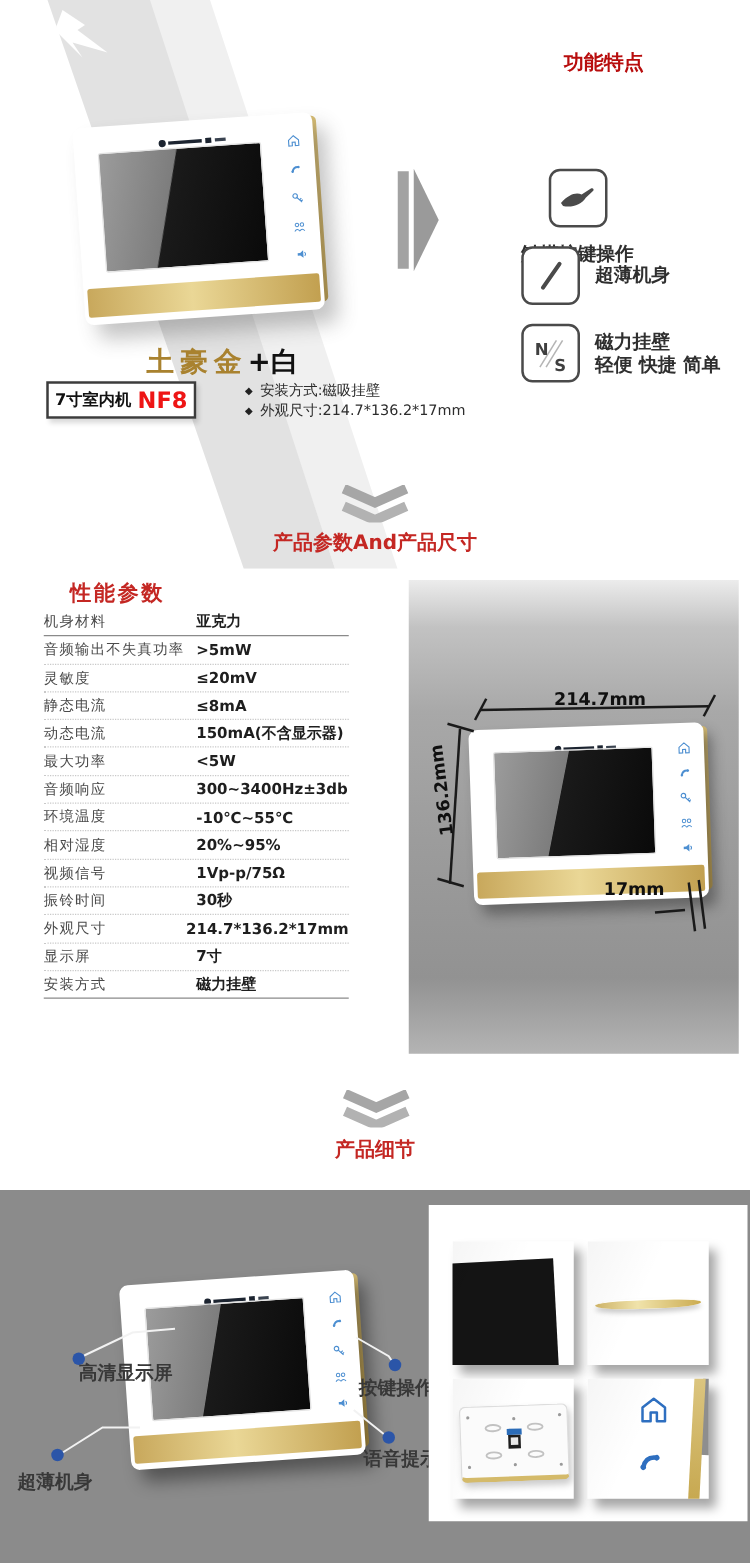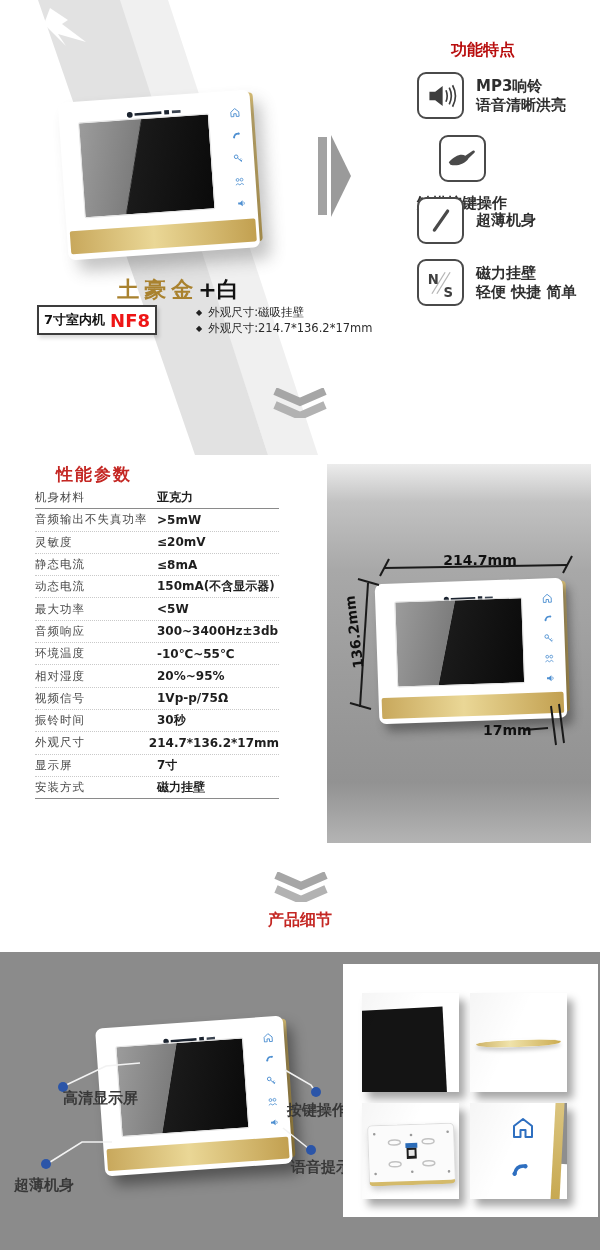--- a/index.html
+++ b/index.html
@@ -66,21 +66,21 @@
   .spec-row.solid{border-bottom:1.5px solid #8a8a8a;}
   .spec-label{width:122px;font-size:11.5px;color:#4a4a4a;letter-spacing:1px;}
   .spec-value{flex:1;font-size:12px;font-weight:600;color:#1e1e1e;white-space:nowrap;}
 
   
   .dim-box{left:327px;top:464px;width:264px;height:379px;
            background:linear-gradient(180deg,#ececec 0%,#c2c2c2 10%,#a8a8a8 28%,#9c9c9c 55%,#929292 84%,#b4b4b4 100%);}
   .dim-label{position:absolute;font-size:14px;font-weight:800;color:#101010;text-align:center;}
   .dim-w{left:98px;top:88px;width:110px;}
   .dim-h{left:-18px;top:160px;width:90px;transform:rotate(-97deg);}
-  .dim-d{left:156px;top:258px;width:46px;}
+  .dim-d{left:156px;top:240px;width:46px;}
 
   
   .details-panel{left:0;top:952px;width:600px;height:298px;background:#8b8b8b;}
   .callout-label{position:absolute;font-size:15px;font-weight:700;color:#383838;white-space:nowrap;}
   .white-panel{left:343px;top:964px;width:255px;height:253px;background:#fff;}
   .tile{position:absolute;width:97px;height:97px;background:#fff;overflow:hidden;
         box-shadow:6px 7px 8px rgba(0,0,0,.35);}
   .tile .sheen{position:absolute;inset:0;background:linear-gradient(115deg,rgba(0,0,0,.04) 0%,rgba(255,255,255,0) 45%);}
   .t1-black{position:absolute;left:-14%;top:16%;width:100%;height:95%;background:#141414;transform:rotate(-3deg);}
   .t2-bar{position:absolute;left:6%;top:46%;width:88%;height:7%;border-radius:50% / 60%;
@@ -150,47 +150,35 @@
   <div class="abs hero-title">
     <span class="gold">土豪金</span><span class="plus">+白</span>
   </div>
   <div class="abs model-box">
     <span class="prefix">7寸室内机</span>
     <span class="model">NF8</span>
   </div>
   <div class="abs bullets">
     <div class="bullet-line">
       <span class="dia">◆</span>
-      <span class="txt">外观尺寸:磁吸挂壁</span>
+      <span class="txt">安装方式:磁吸挂壁</span>
     </div>
     <div class="bullet-line">
       <span class="dia">◆</span>
       <span class="txt">外观尺寸:214.7*136.2*17mm</span>
     </div>
   </div>
 
   <svg class="abs" style="left:318px;top:135px;" width="36" height="84">
     <rect x="0" y="2" width="9" height="78" fill="#a2a2a2"></rect>
     <polygon points="13,0 33,41 13,82" fill="#9a9a9a"></polygon>
   </svg>
 
   <div class="abs features-title">功能特点</div>
 
-  <div class="abs feature-item" style="top:72px;">
-    <div class="icon-box">
-      <svg width="38" height="38" viewBox="0 0 46 46">
-          <polygon points="9,18 16,18 25,11 25,35 16,28 9,28" fill="#3d3d3d"></polygon>
-          <path d="M29 16 q3 7 0 14 M33 13 q5 10 0 20 M37 10 q7 13 0 26" stroke="#3d3d3d" stroke-width="2" fill="none"></path>
-        </svg>
-    </div>
-    <div class="feature-lines">
-      <span>MP3响铃</span>
-      <span>语音清晰洪亮</span>
-    </div>
-  </div>
 
   <div class="abs feature-item" style="top:135px;flex-direction:column;">
     <div class="icon-box">
       <svg width="38" height="38" viewBox="0 0 46 46">
           <path d="M7 27 C14 19 22 16 27 19 L36 13 C38 12 39.5 14 38 15.5 L31 22 C27 29 17 32 9 30 Z" fill="#4a4a4a"></path>
         </svg>
     </div>
     <div class="feature-lines">
       <span>触摸按键操作</span>
 
@@ -221,20 +209,21 @@
     <div class="feature-lines">
       <span>磁力挂壁</span>
       <span>轻便 快捷 简单</span>
     </div>
   </div>
 
   <svg class="abs chevron" style="left:273px;top:388px;" viewBox="0 0 54 30">
     <polyline points="2,3 27,14 52,3" fill="none" stroke="#a6a6a6" stroke-width="8"></polyline>
     <polyline points="2,17 27,28 52,17" fill="none" stroke="#b2b2b2" stroke-width="8"></polyline>
   </svg>
+  <div class="abs section-title" style="left:170px;top:424px;">产品参数And产品尺寸</div>
 
   <div class="abs specs-title">性能参数</div>
   <div class="abs spec-table">
     <div class="spec-row solid">
         <span class="spec-label">机身材料</span>
         <span class="spec-value">亚克力</span>
       </div>
     <div class="spec-row">
         <span class="spec-label">音频输出不失真功率</span>
         <span class="spec-value">&gt;5mW</span>

